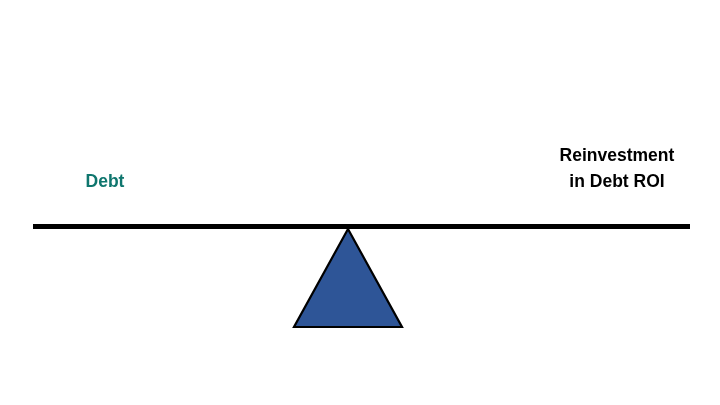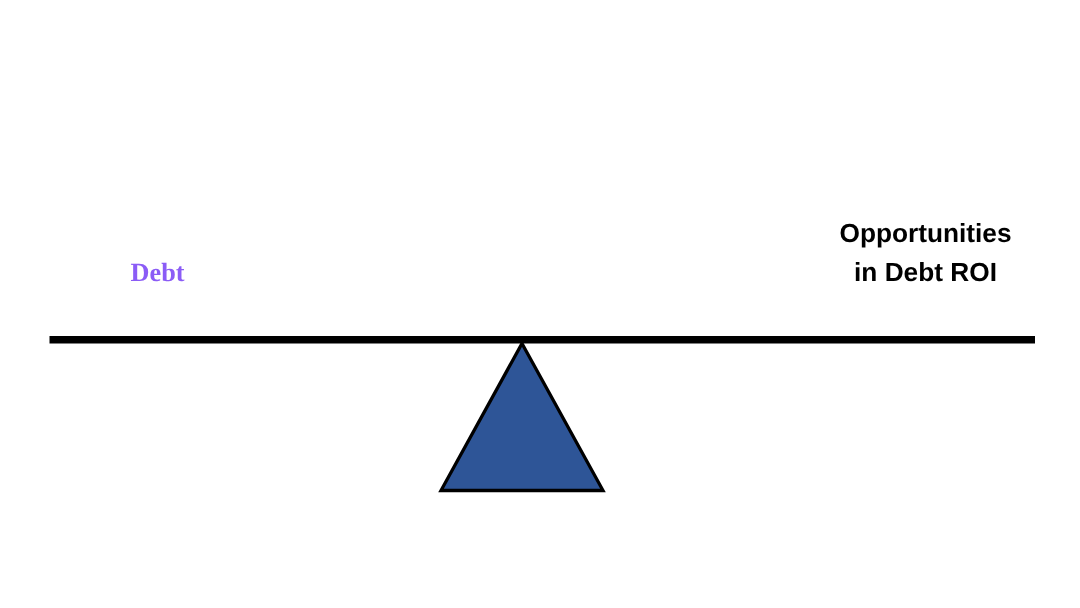--- a/index.html
+++ b/index.html
@@ -65,26 +65,26 @@
   }
   .label .line {
     display: block;
   }
 </style>
 </head>
 <body>
 
 <div id="canvas" style="background: rgb(255, 255, 255);">
 
-  <div class="label label-left" style="color: #8b5cf6; font-family: Liberation Serif, serif;">
+  <div class="label label-left" style="color: #0f766e;">
     <span class="line">Debt</span>
   </div>
 
   <div class="label label-right" style="color: rgb(0, 0, 0);">
-    <span class="line">Opportunities</span>
+    <span class="line">Reinvestment</span>
     <span class="line">in Debt ROI</span>
   </div>
 
   <div class="beam" style="background: rgb(0, 0, 0);"></div>
 
   <div class="fulcrum">
     <svg viewBox="0 0 114 104" xmlns="http://www.w3.org/2000/svg">
       <polygon id="fulcrum-poly" points="57,3 111,101 3,101" fill="#2E5597" stroke="#000000" stroke-width="2.2" stroke-linejoin="miter"></polygon>
     </svg>
   </div>

